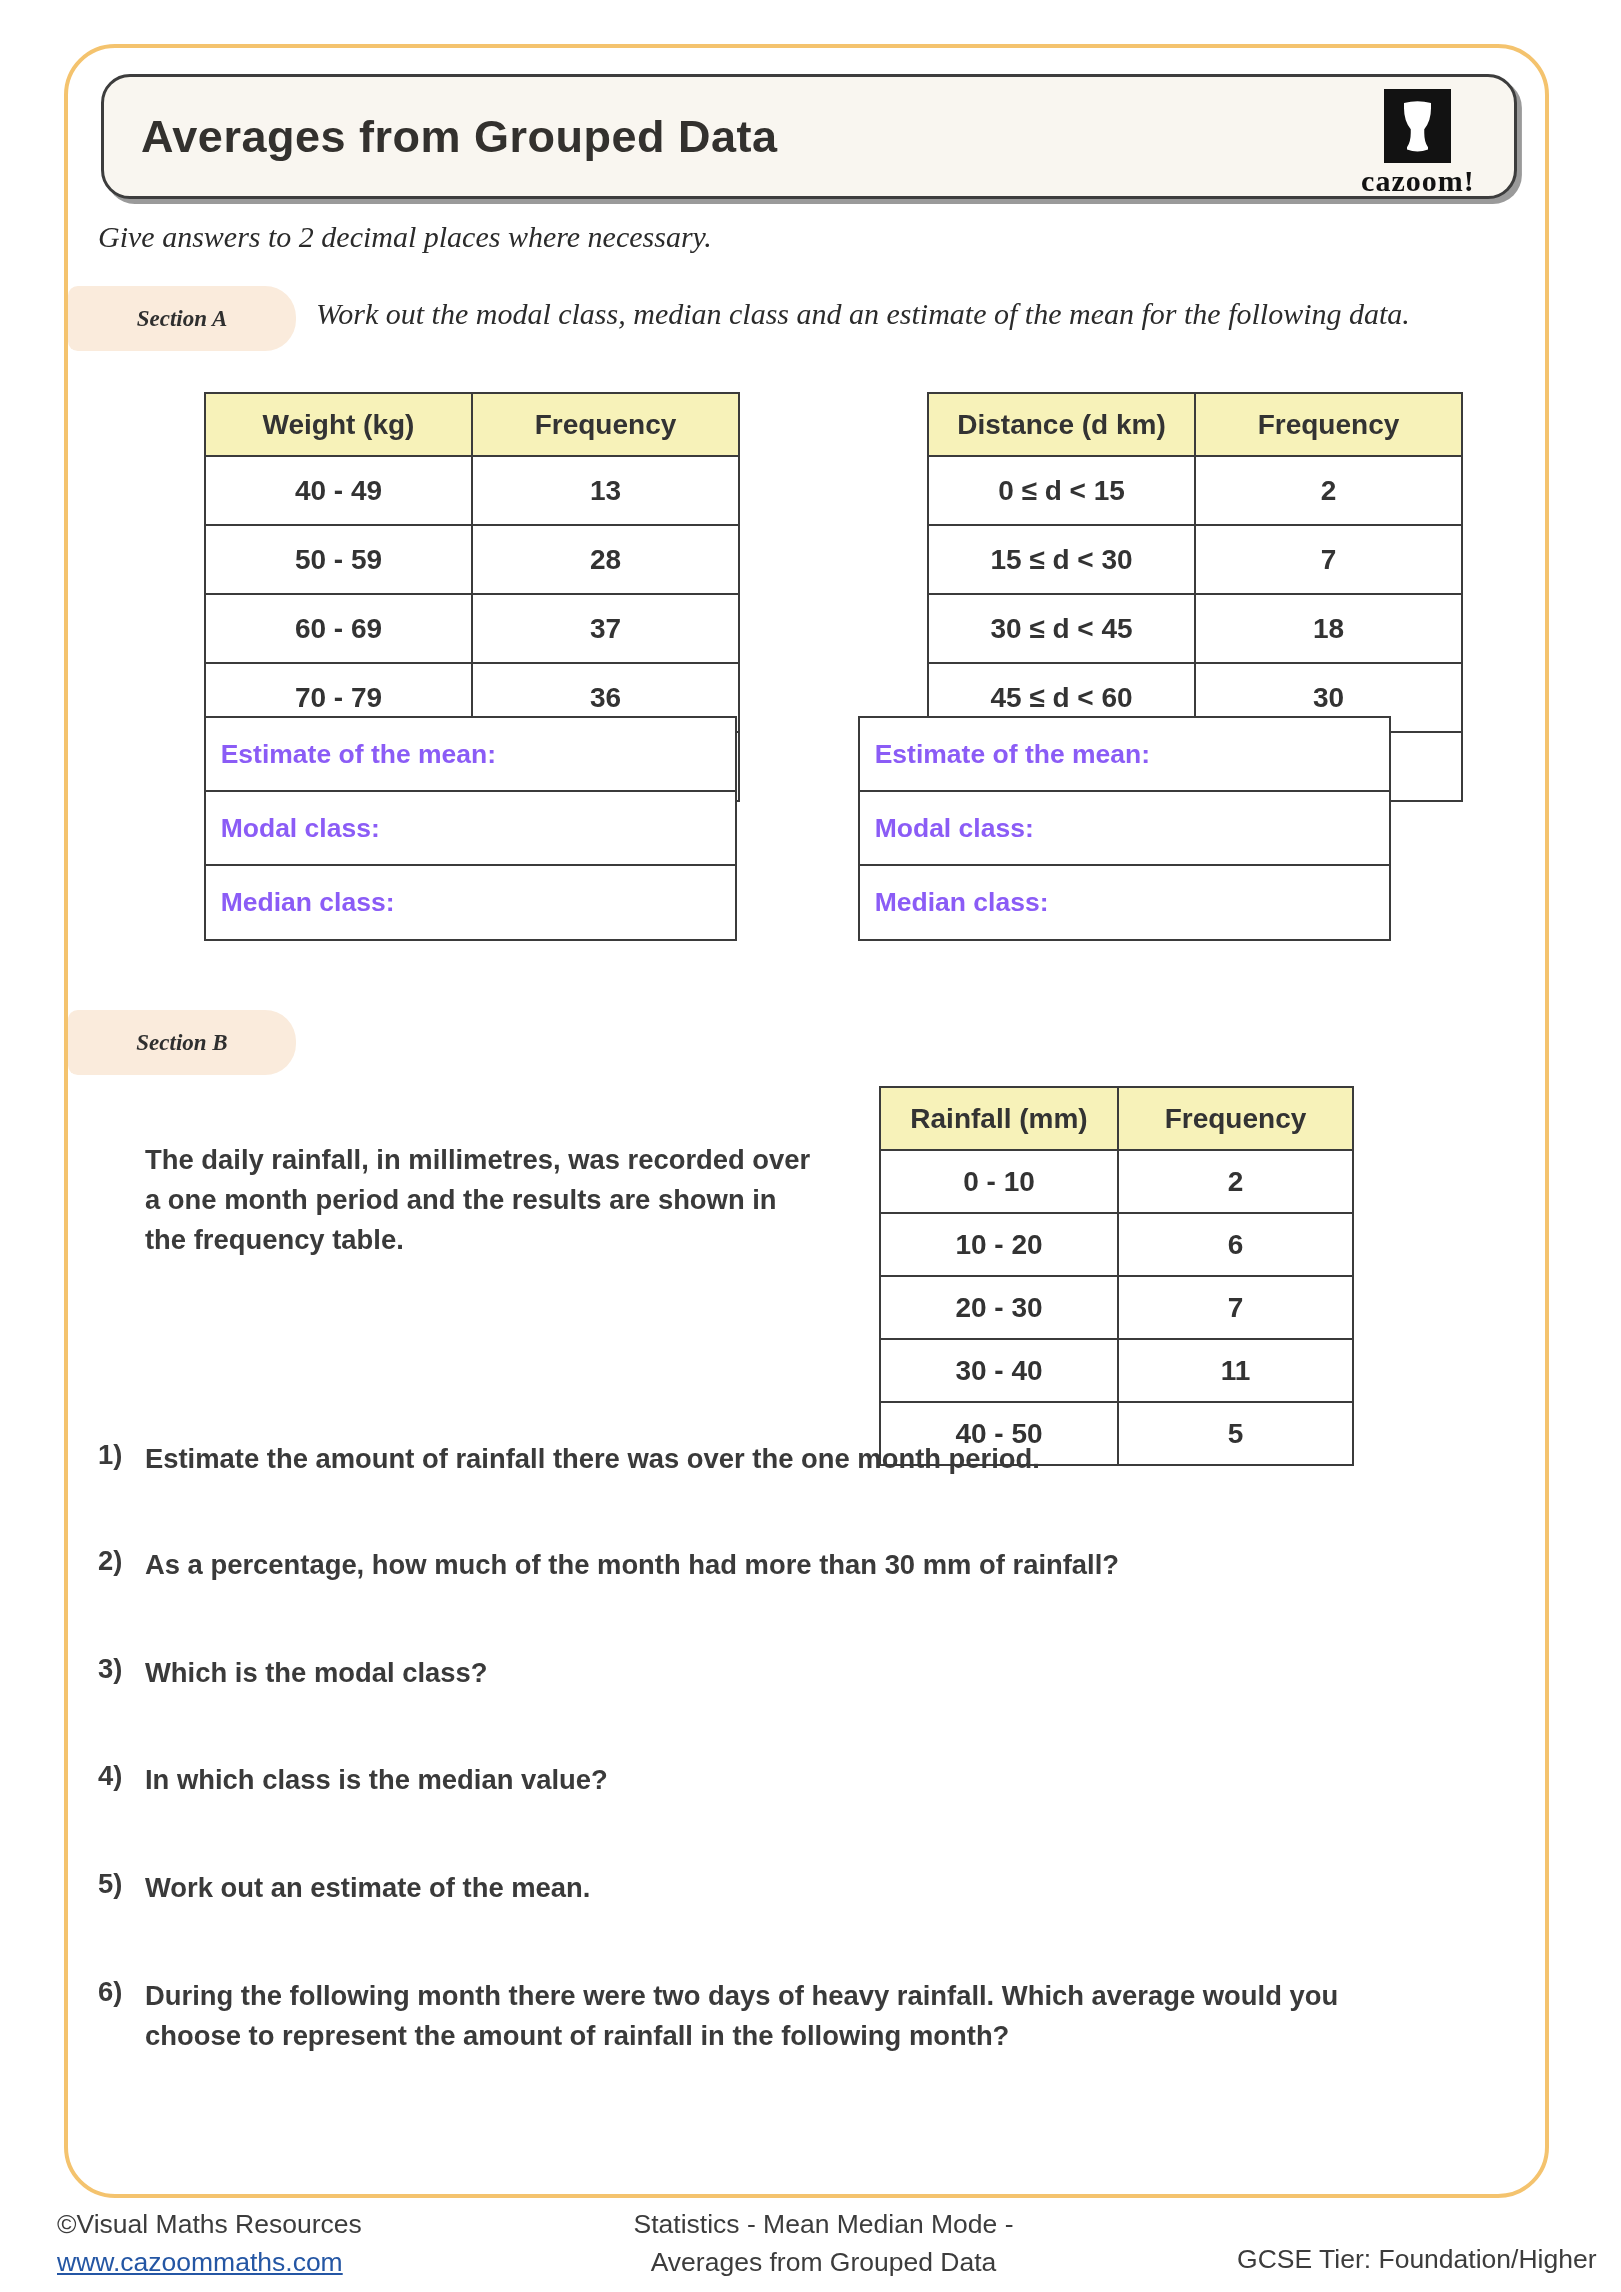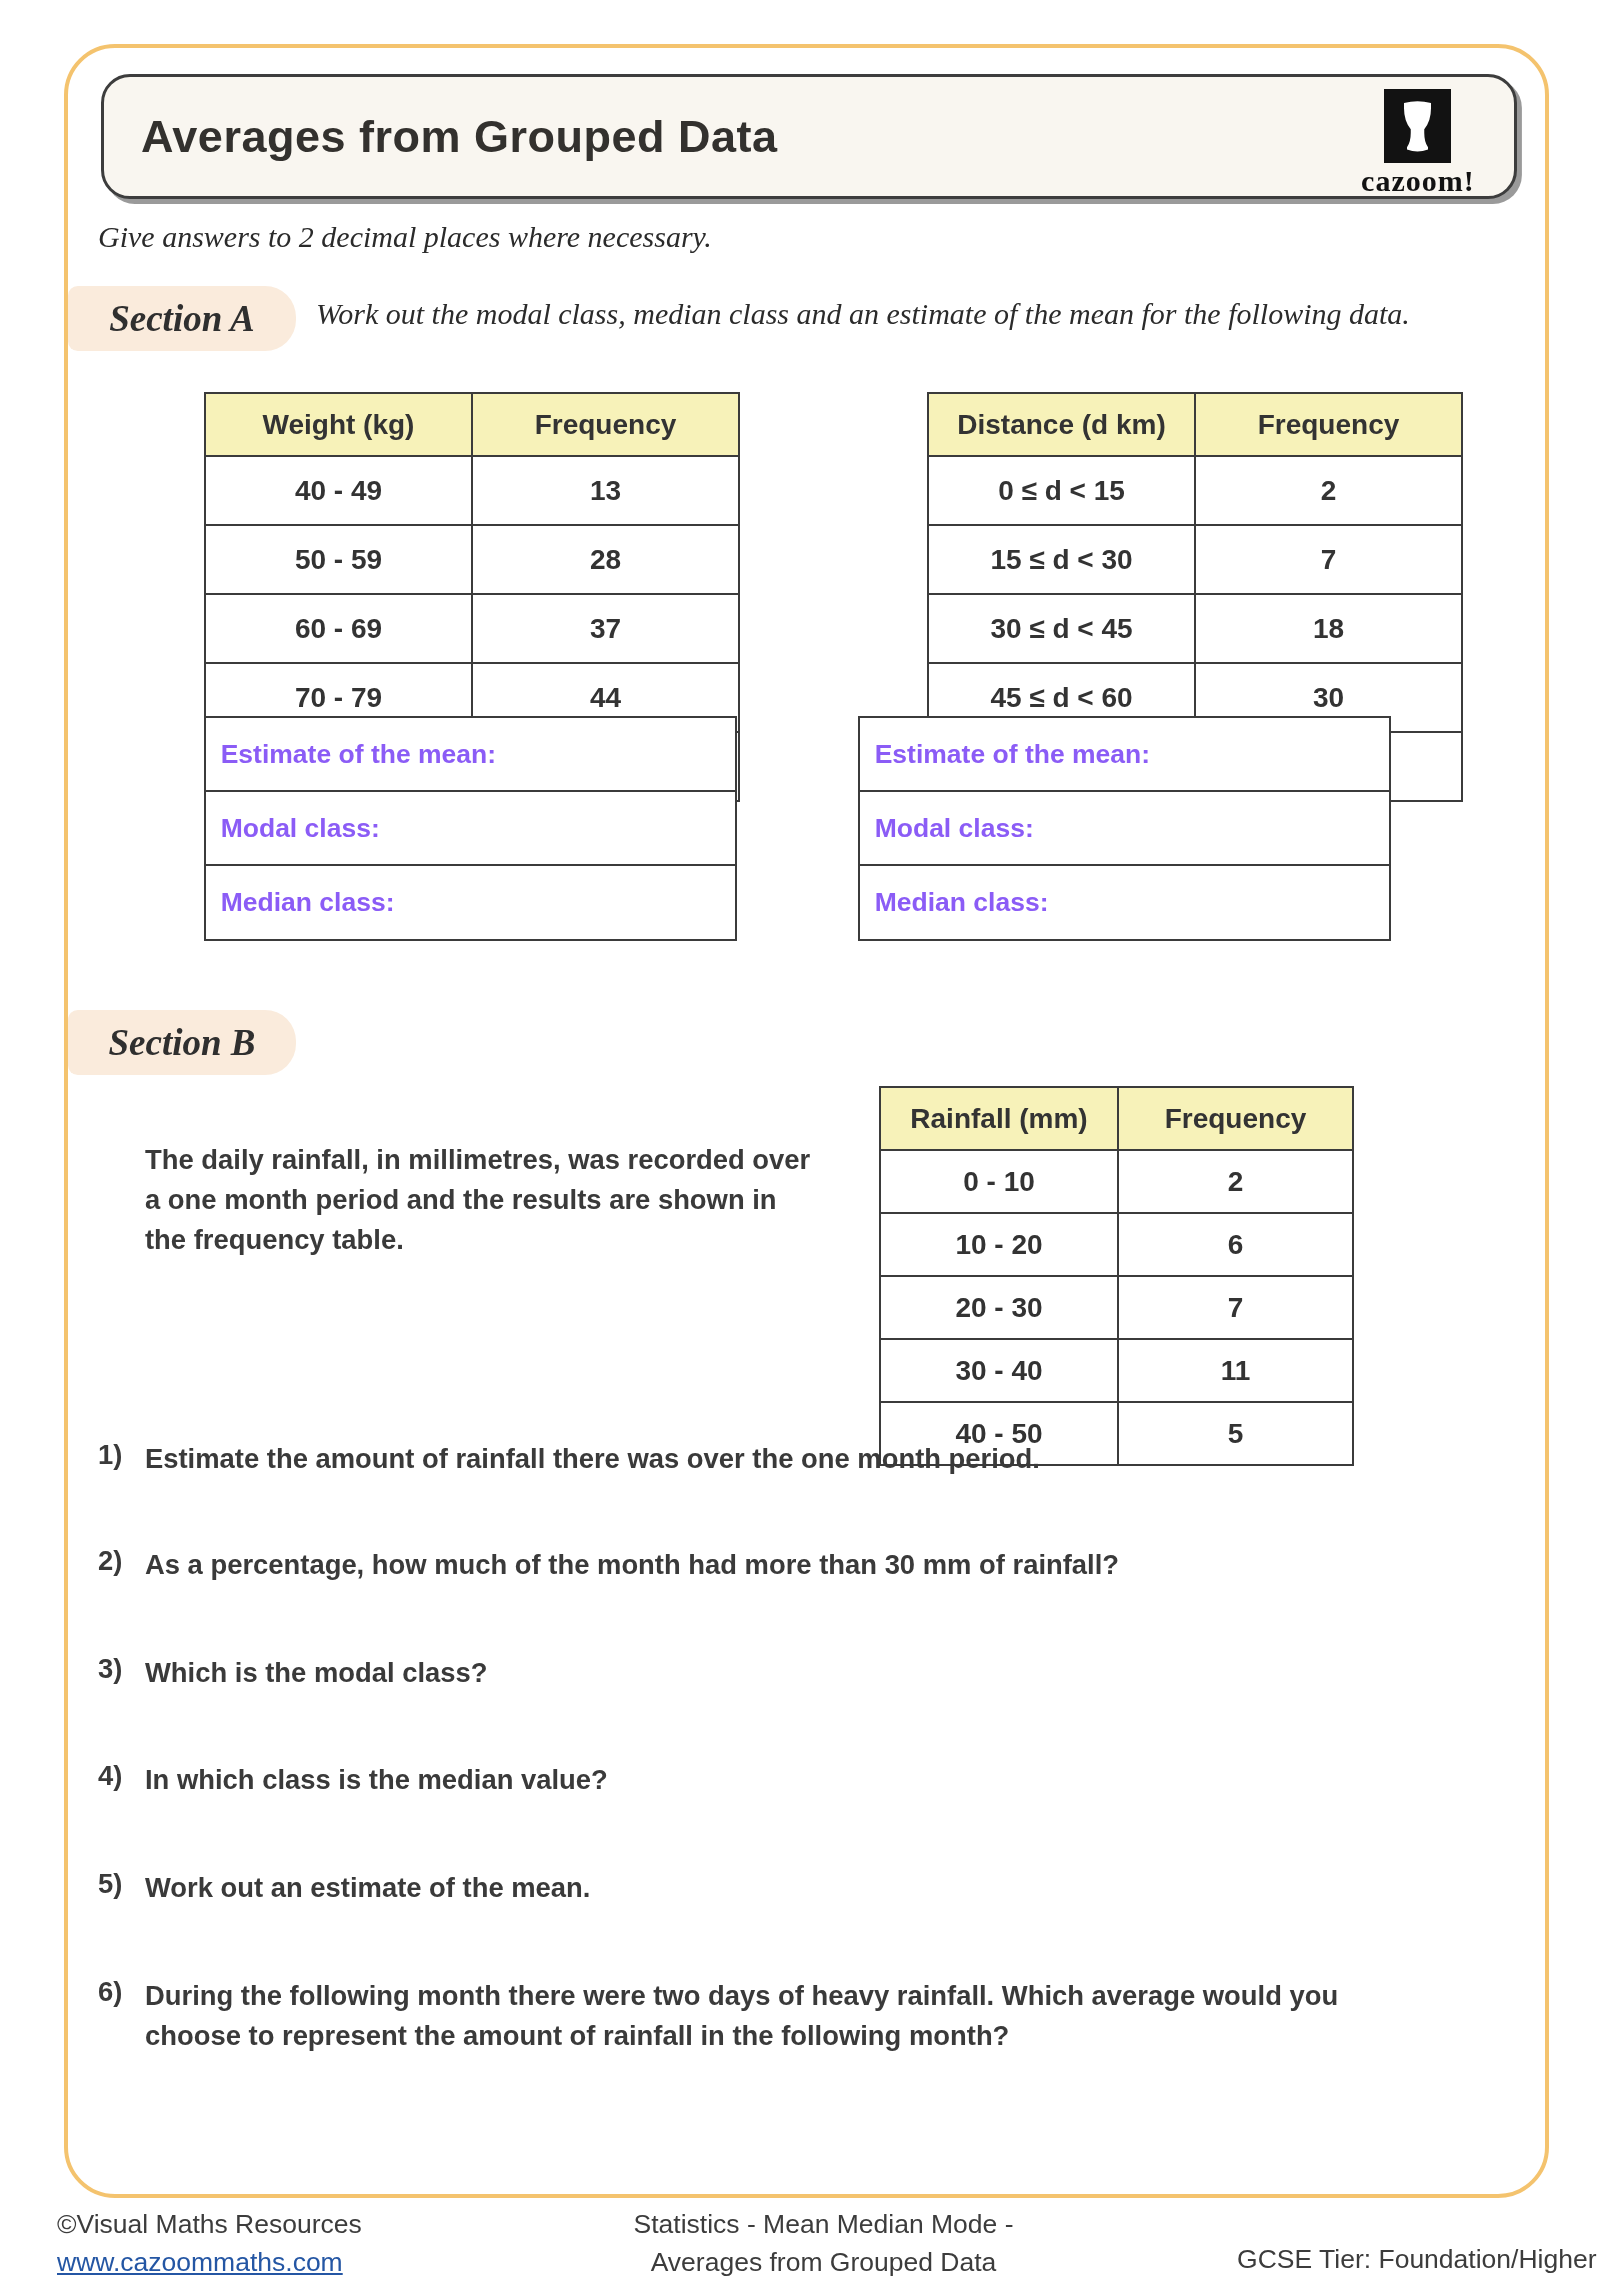--- a/index.html
+++ b/index.html
@@ -29,21 +29,21 @@
   .logo-text{font-family:"Liberation Serif", serif;font-weight:bold;font-size:30px;color:#121212;letter-spacing:1px;margin-top:1px;}
   
   .serif-italic{
     font-family:"Liberation Serif", serif;font-style:italic;color:#2b2b2b;
   }
   .instruction-top{position:absolute;left:98px;top:220px;font-size:30px;}
   .section-label{
     position:absolute;left:68px;width:228px;height:65px;background:#FAEBDC;
     border-radius:9.8px 31px 31px 9.8px;display:flex;align-items:center;justify-content:center;
     font-family:"Liberation Serif", serif;font-style:italic;font-weight:bold;
-    font-size:37px;color:#2f2f2f;
+    font-size:23px;color:#2f2f2f;
   }
   #section-a-label{top:286px;}
   #section-b-label{top:1010px;}
   .section-a-instruction{position:absolute;left:316px;top:297px;font-size:30px;}
   
   .data-table{border-collapse:collapse;background:#ffffff;}
   .data-table th,.data-table td{
     border:2.9px solid #3b3b3b;text-align:center;vertical-align:middle;
     font-weight:bold;color:#333333;font-size:28px;padding:8px;
   }
@@ -125,21 +125,21 @@
       <tr>
           <td>50 - 59</td>
           <td>28</td>
         </tr>
       <tr>
           <td>60 - 69</td>
           <td>37</td>
         </tr>
       <tr>
           <td>70 - 79</td>
-          <td>44</td>
+          <td>36</td>
         </tr>
       <tr>
           <td>80 - 89</td>
           <td>21</td>
         </tr>
     </tbody>
   </table>
 </div>
 
 <div class="tbl-wrap" id="distance-table-wrap">

